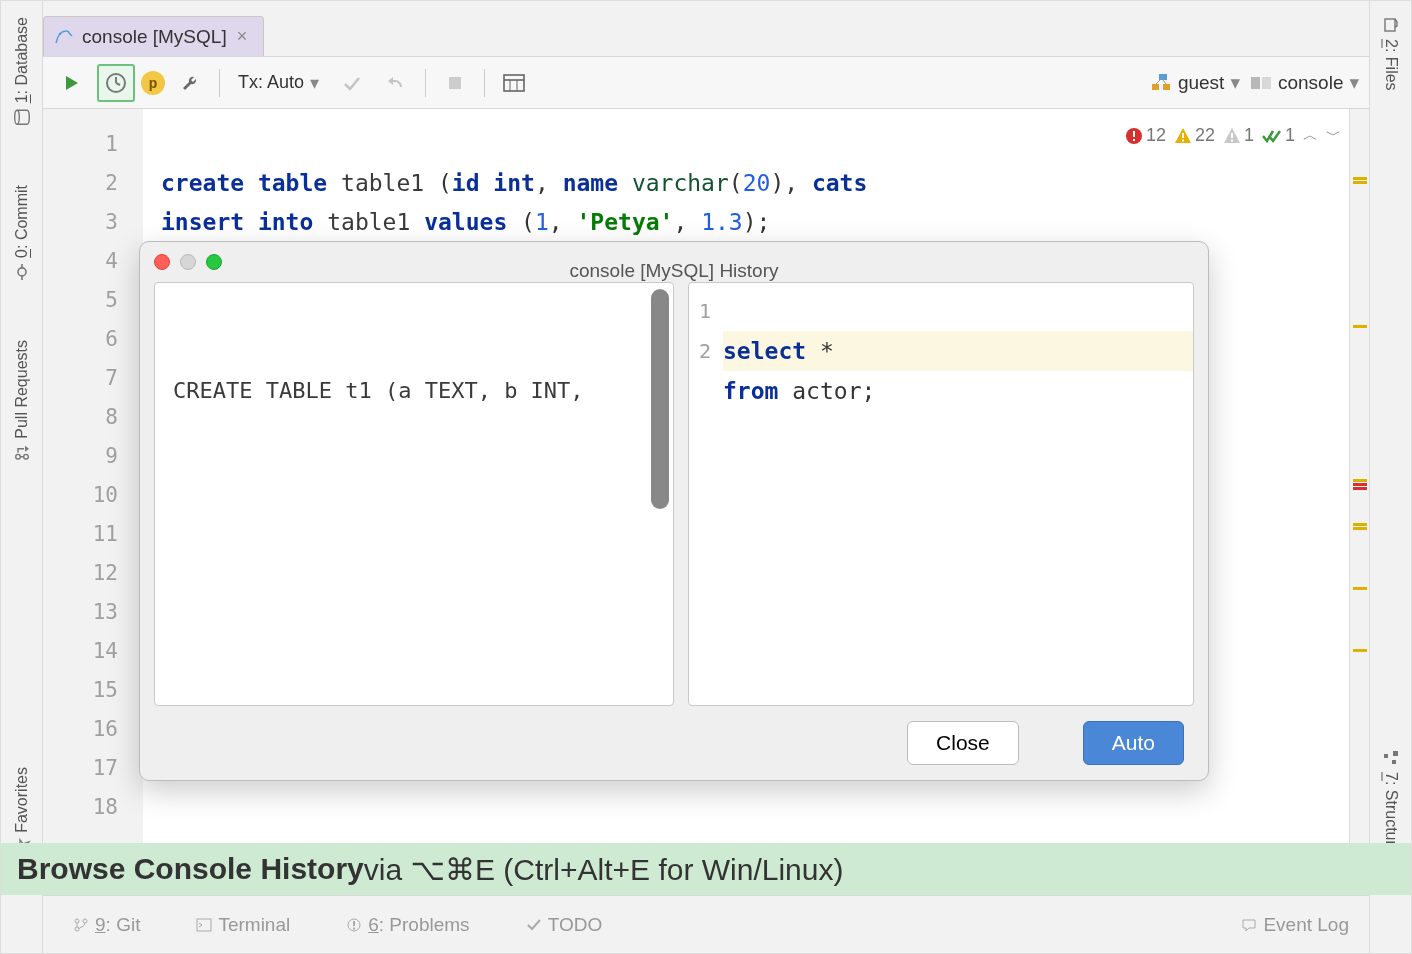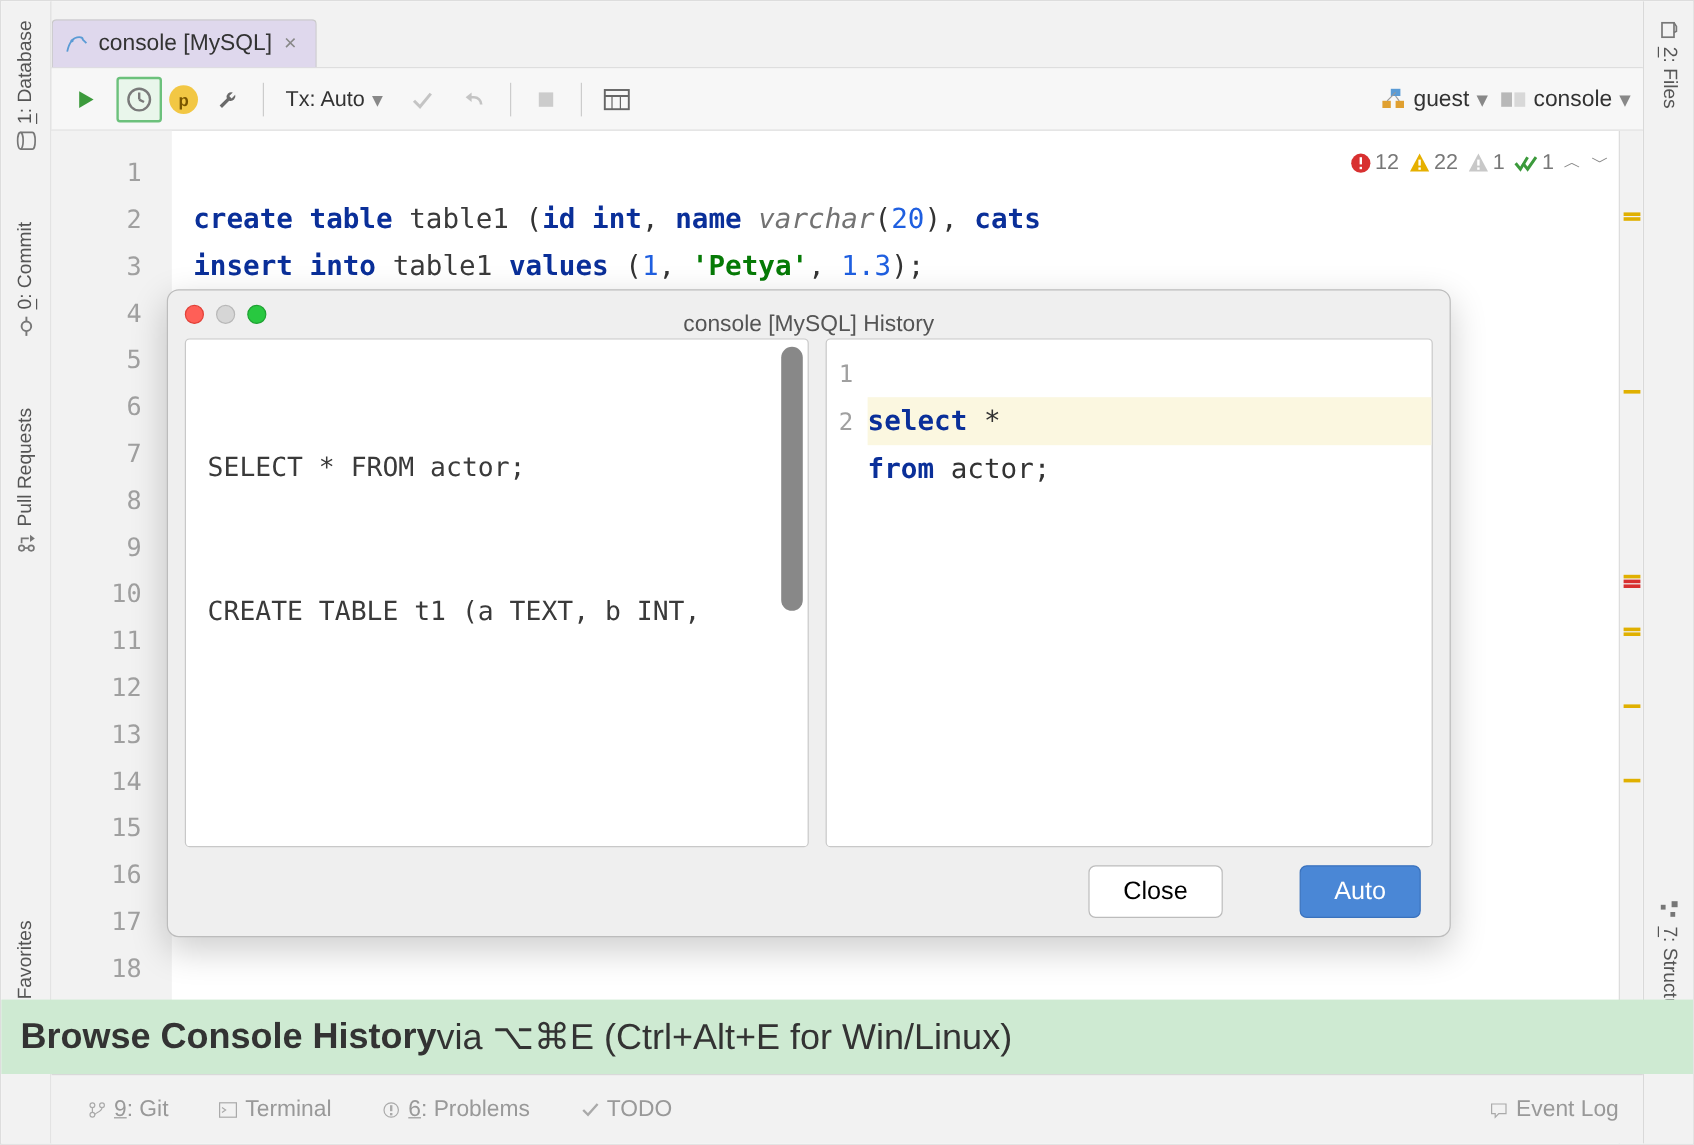--- a/index.html
+++ b/index.html
@@ -58,21 +58,21 @@
 .gutter div { height: 39px; line-height: 39px; }
 .code {
   flex: 1; padding-top: 16px; padding-left: 18px;
   font-family: "SF Mono", Menlo, monospace; font-size: 23px; line-height: 39px;
   white-space: pre;
 }
 .kw { color: #0a2f99; font-weight: 700; }
 .ident { color: #3a3a3a; }
 .num { color: #1f5fe0; }
 .str { color: #067a06; font-weight: 700; }
-.fn { color: #737373; font-style: italic; }
+.fn { color: #14532d; }
 .error-strip {
   width: 20px; background: #f2f2f2; border-left: 1px solid #ddd; position: relative;
 }
 .mark { position: absolute; left: 3px; width: 14px; height: 3px; }
 .mark.y { background: #e0b000; }
 .mark.r { background: #d83030; }
 .insp-bar {
   position: absolute; right: 28px; top: 16px; display: flex; align-items: center; gap: 8px;
   font-size: 18px; color: #777;
 }
@@ -113,29 +113,29 @@
   font-family: "SF Mono", Menlo, monospace; font-size: 23px; line-height: 40px; white-space: pre;
 }
 .dlg-right .c2 .line1 { background: #fbf7e0; display: block; }
 .dlg-foot { height: 74px; display: flex; align-items: center; justify-content: flex-end; gap: 24px; padding: 0 24px; }
 .btn {
   height: 44px; padding: 0 28px; font-size: 21px; border-radius: 6px;
   border: 1px solid #bcbcbc; background: #fff; cursor: pointer; margin-left: 40px;
 }
 .btn.primary { background: #4a87d6; color: #fff; border-color: #3a72bd; }
 .hint-bar {
-  position: absolute; left: 0; right: 0; bottom: 58px; height: 62px;
+  position: absolute; left: 0; right: 0; bottom: 58px; height: 52px;
   background: #ceead2; display: flex; align-items: center; padding-left: 16px;
   font-size: 30px; color: #333;
 }
 .hint-bar b { font-weight: 800; }
 .status-bar {
   position: absolute; left: 42px; right: 42px; bottom: 0; height: 58px;
   background: #f2f2f2; border-top: 1px solid #d9d9d9;
-  display: flex; align-items: center; gap: 42px; padding-left: 30px;
+  display: flex; align-items: center; gap: 56px; padding-left: 30px;
   color: #999; font-size: 19px;
 }
 .status-bar .sitm { display: flex; align-items: center; gap: 6px; }
 .status-bar .event-log { margin-left: auto; margin-right: 20px; }
 .chev { font-size: 15px; color: #888; }
 .chevd { color: #888; }
 svg { overflow: visible; }
 </style>
 </head>
 <body>
@@ -361,21 +361,20 @@
   <div class="dlg-title">
     <div class="traffic">
       <div class="tl red"></div>
       <div class="tl gray"></div>
       <div class="tl green"></div>
     </div>
     <span>console [MySQL] History</span>
   </div>
   <div class="dlg-body">
     <div class="dlg-left">
-      <div class="row">SELECT * FROM actor;</div>
       <div class="row">CREATE TABLE t1 (a TEXT, b INT,</div>
       
       
       
       
       
       
       
       <div class="dlg-left-scroll"></div>
     </div>

